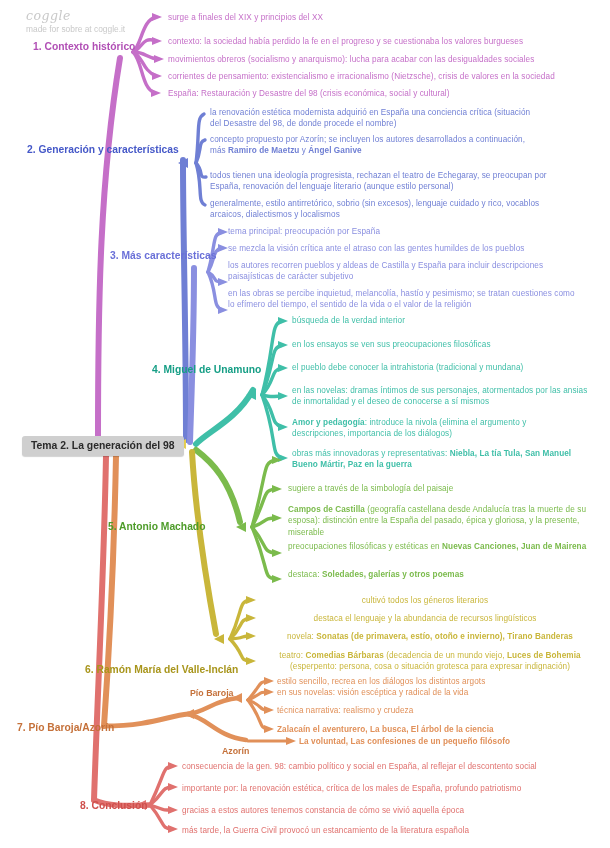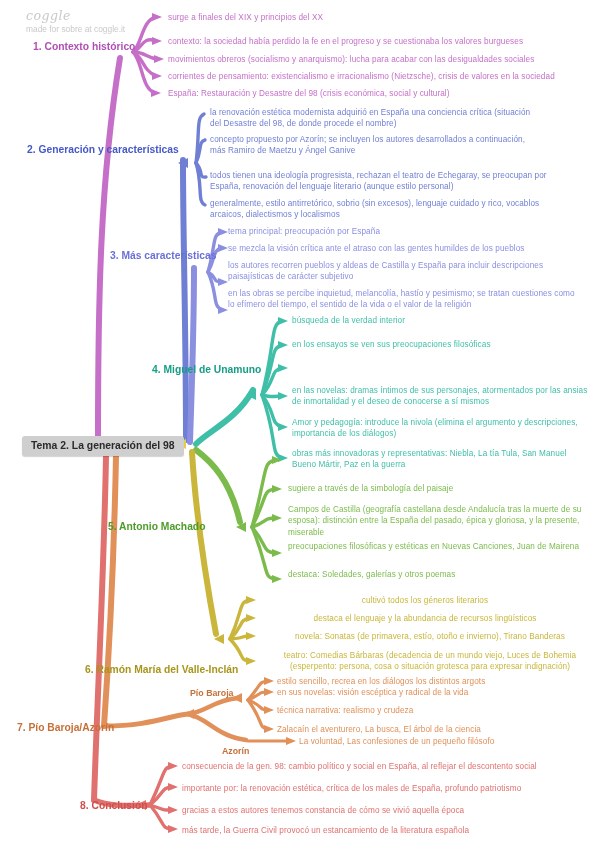--- a/index.html
+++ b/index.html
@@ -2,21 +2,21 @@
 <html><head>
 <meta charset="utf-8">
 <style>
   html,body{margin:0;padding:0;background:#ffffff;}
   body{width:610px;height:848px;position:relative;overflow:hidden;
        font-family:"Liberation Sans","DejaVu Sans",sans-serif;
        -webkit-font-smoothing:antialiased;}
   #canvas{position:absolute;left:0;top:0;width:610px;height:848px;}
   svg.branches{position:absolute;left:0;top:0;width:610px;height:848px;}
   .node{position:absolute;font-size:8.2px;line-height:11.4px;letter-spacing:0.01em;}
-  .node b{font-weight:normal;}
+  .node b{font-weight:bold;}
   .branch-label{position:absolute;font-weight:bold;font-size:10.3px;white-space:nowrap;}
   .sub-label{position:absolute;font-weight:bold;font-size:8.8px;white-space:nowrap;}
   .center-node{position:absolute;left:22px;top:436px;
       background:#cfcfcf;color:#2b2b2b;font-weight:bold;font-size:10.4px;
       padding:4px 9px 5px 9px;border-radius:3px;white-space:nowrap;
       box-shadow:0 1px 1px rgba(0,0,0,.18);}
   .logo{position:absolute;left:26px;top:8px;color:#c9c9c9;font-size:12.5px;
       font-family:"DejaVu Serif","Liberation Serif",serif;font-style:italic;letter-spacing:.5px;}
   .logo-sub{position:absolute;left:26px;top:24px;color:#c9c9c9;font-size:8.4px;}
   
@@ -202,20 +202,21 @@
 
   <div class="branch-label t-indigo" style="left:110px;top:250px;">3. Más características</div>
   <div class="node c-indigo" style="left:228px;top:226px;width:350px;">tema principal: preocupación por España</div>
   <div class="node c-indigo" style="left:228px;top:243px;width:350px;">se mezcla la visión crítica ante el atraso con las gentes humildes de los pueblos</div>
   <div class="node c-indigo" style="left:228px;top:260px;width:322px;">los autores recorren pueblos y aldeas de Castilla y España para incluir descripciones paisajísticas de carácter subjetivo</div>
   <div class="node c-indigo" style="left:228px;top:288px;width:352px;">en las obras se percibe inquietud, melancolía, hastío y pesimismo; se tratan cuestiones como lo efímero del tiempo, el sentido de la vida o el valor de la religión</div>
 
   <div class="branch-label t-teal" style="left:152px;top:364px;">4. Miguel de Unamuno</div>
   <div class="node c-teal" style="left:292px;top:315px;width:300px;">búsqueda de la verdad interior</div>
   <div class="node c-teal" style="left:292px;top:339px;width:300px;">en los ensayos se ven sus preocupaciones filosóficas</div>
+  <div class="node c-teal" style="left:292px;top:362px;width:300px;">el pueblo debe conocer la intrahistoria (tradicional y mundana)</div>
   <div class="node c-teal" style="left:292px;top:385px;width:300px;">en las novelas: dramas íntimos de sus personajes, atormentados por las ansias de inmortalidad y el deseo de conocerse a sí mismos</div>
   <div class="node c-teal" style="left:292px;top:417px;width:290px;"><b>Amor y pedagogía</b>: introduce la nivola (elimina el argumento y descripciones, importancia de los diálogos)</div>
   <div class="node c-teal" style="left:292px;top:448px;width:290px;">obras más innovadoras y representativas: <b>Niebla, La tía Tula, San Manuel Bueno Mártir, Paz en la guerra</b></div>
 
   <div class="branch-label t-green" style="left:108px;top:521px;">5. Antonio Machado</div>
   <div class="node c-green" style="left:288px;top:504px;width:302px;"><b>Campos de Castilla</b> (geografía castellana desde Andalucía tras la muerte de su esposa): distinción entre la España del pasado, épica y gloriosa, y la presente, miserable</div>
   <div class="node c-green" style="left:288px;top:483px;width:300px;">sugiere a través de la simbología del paisaje</div>
   <div class="node c-green" style="left:288px;top:541px;width:300px;">preocupaciones filosóficas y estéticas en <b>Nuevas Canciones, Juan de Mairena</b></div>
   <div class="node c-green" style="left:288px;top:569px;width:300px;">destaca: <b>Soledades, galerías y otros poemas</b></div>
 

